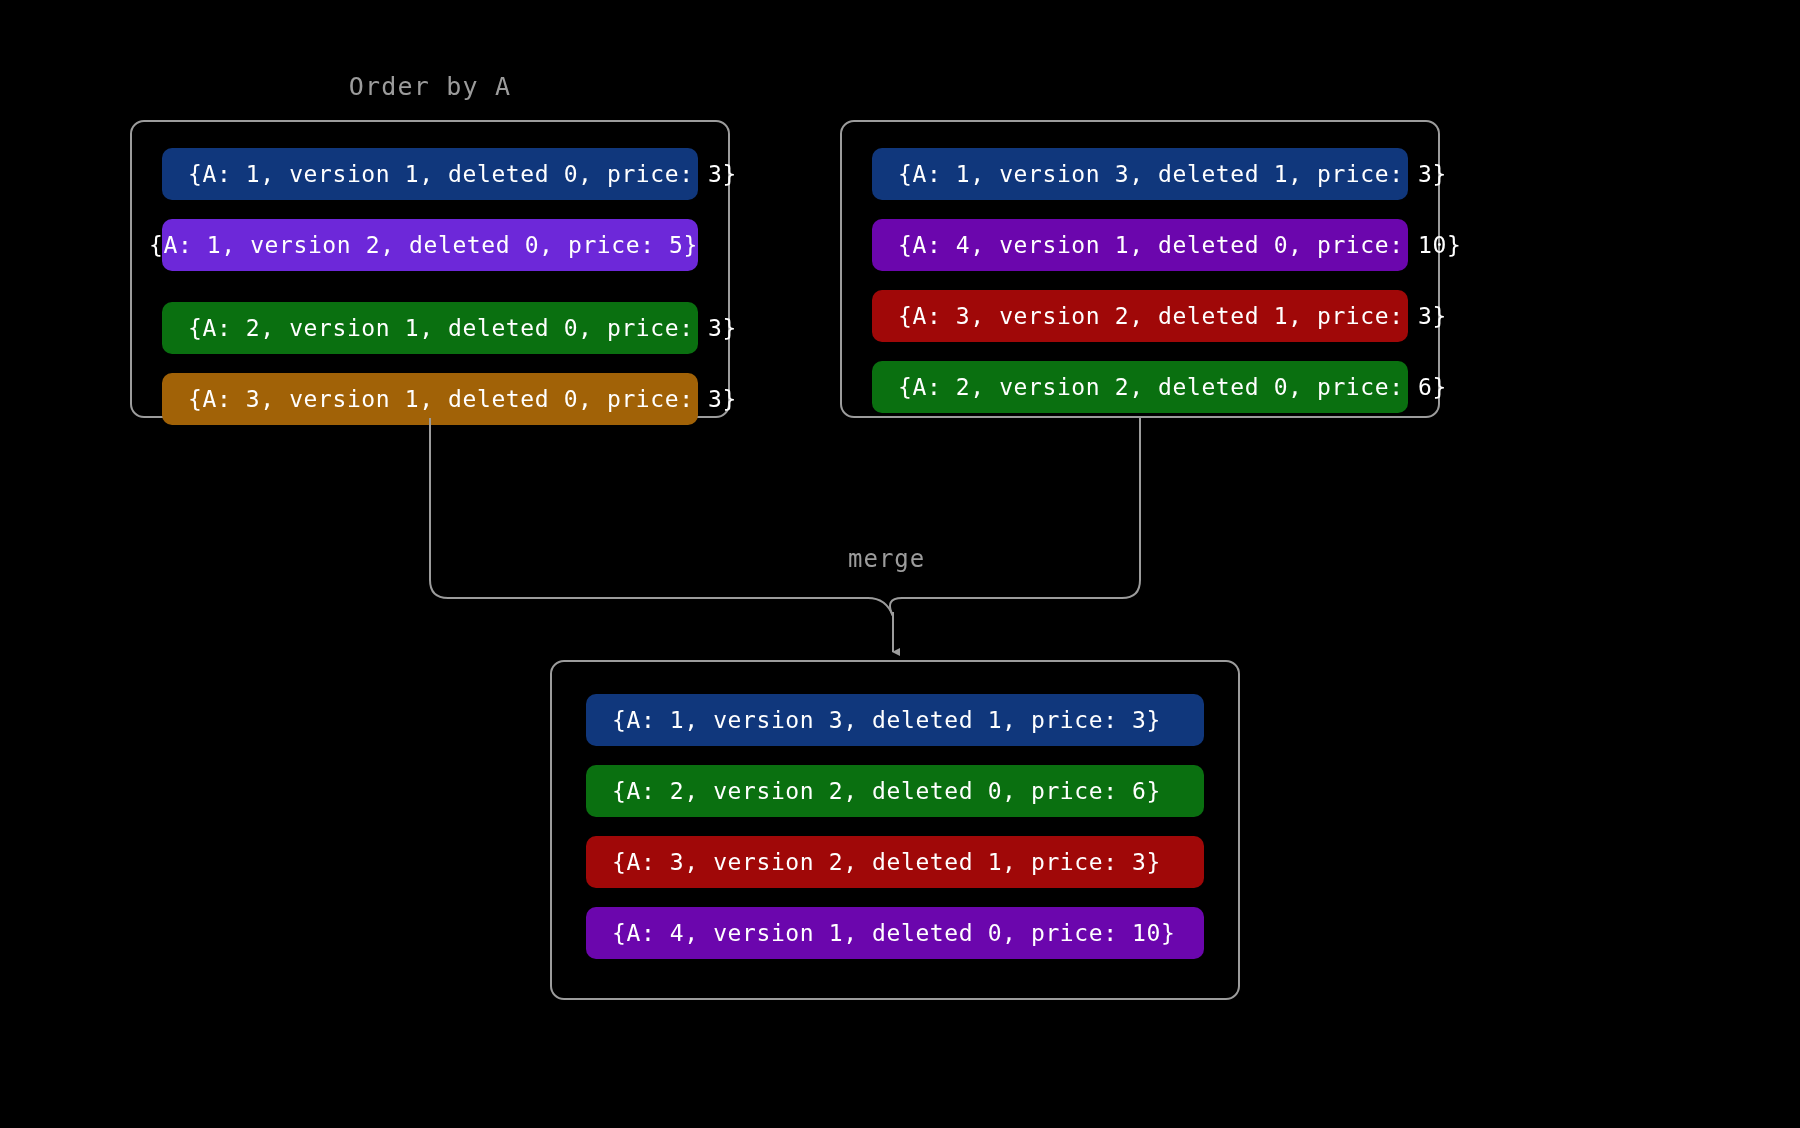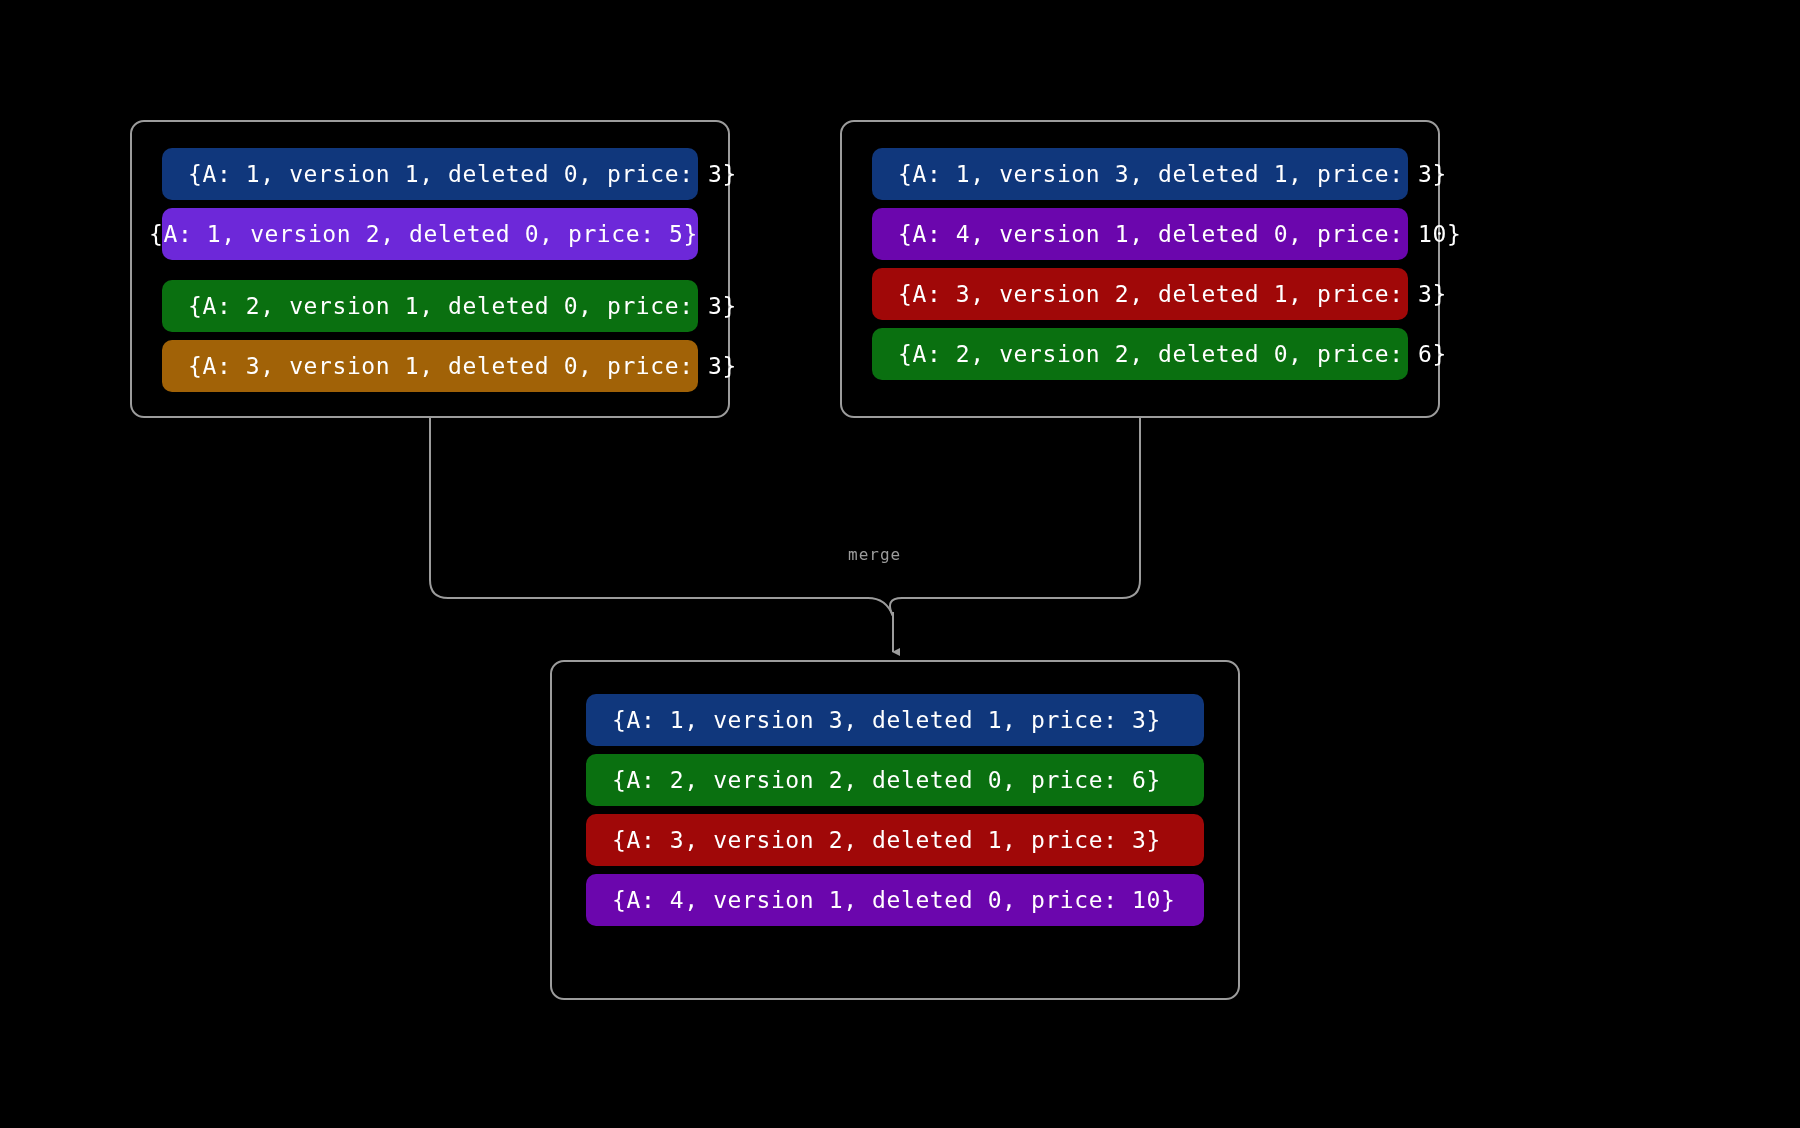--- a/index.html
+++ b/index.html
@@ -41,21 +41,21 @@
     box-sizing: border-box;
     background: #000000;
   }
   .panel-inner {
     position: absolute;
     left: 0; right: 0; top: 0;
     padding: 26px 30px 26px 30px;
     box-sizing: border-box;
     display: flex;
     flex-direction: column;
-    gap: 8px;
+    gap: 19px;
   }
 
   
   .row {
     height: 52px;
     border-radius: 10px;
     display: flex;
     align-items: center;
     box-sizing: border-box;
     padding-left: 26px;
@@ -73,31 +73,32 @@
     position: absolute;
     left: 0;
     top: 0;
     width: 1800px;
     height: 1128px;
     pointer-events: none;
   }
   .merge-label {
     position: absolute;
     color: #9c9c9c;
-    font-size: 16px;
+    font-size: 24px;
     font-family: "DejaVu Sans Mono", "Liberation Mono", monospace;
     letter-spacing: 1px;
     white-space: nowrap;
   }
 </style>
 </head>
 <body>
 
 <div class="stage">
 
+  <div class="panel-title" style="left:130px; top:72px; width:600px;">Order by A</div>
 
   <div class="panel" style="left:130px; top:120px; width:600px; height:298px;">
     <div class="panel-inner">
 
       <div class="row" style="background: rgb(16, 55, 124);">
         <span class="row-label">{A: 1, version 1, deleted 0, price: 3}</span>
       </div>
 
       <div class="row" style="background: #6d28d9; justify-content: flex-end;">
         <span class="row-label">{A: 1, version 2, deleted 0, price: 5}</span>

